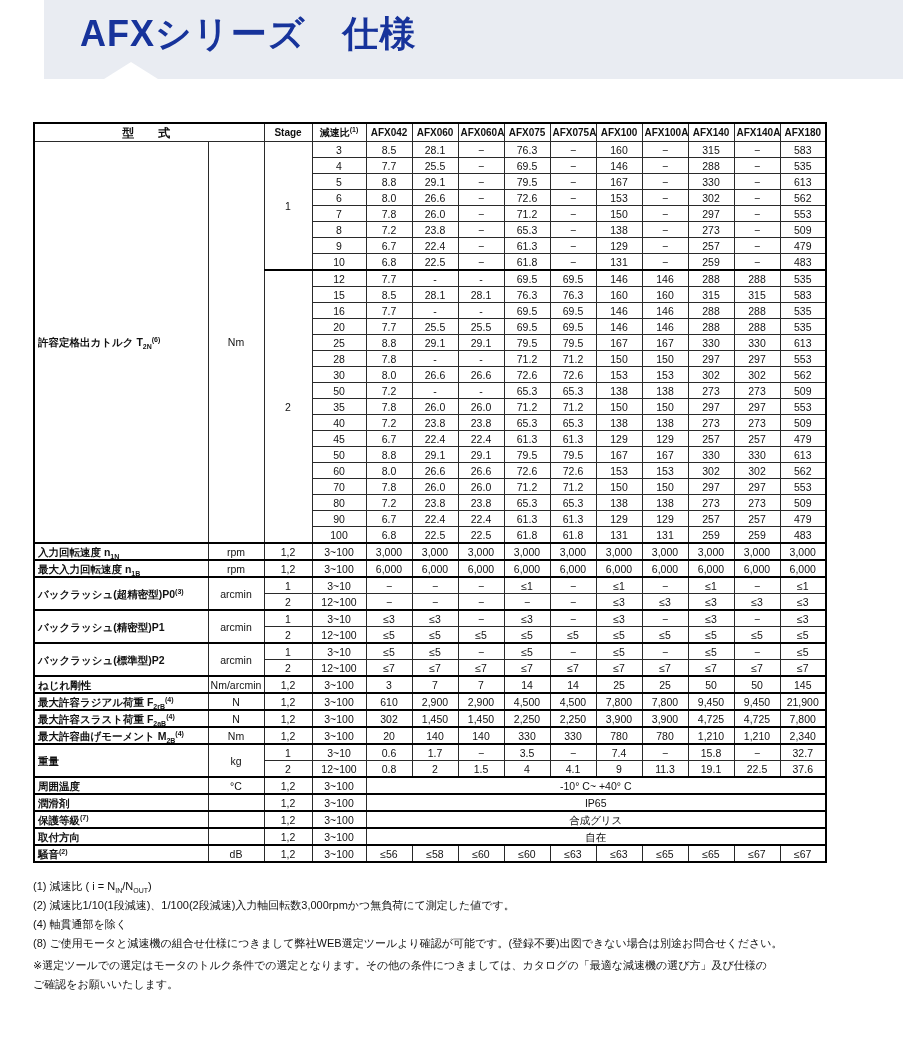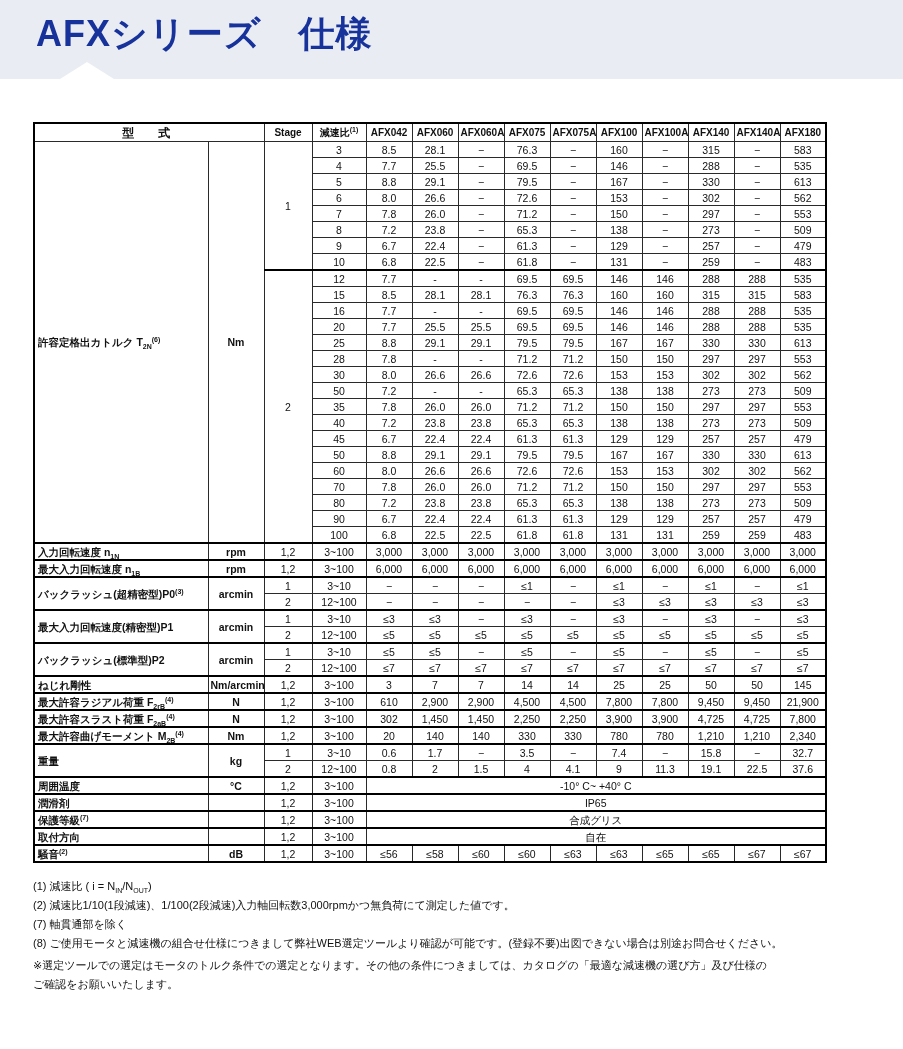--- a/index.html
+++ b/index.html
@@ -2,21 +2,21 @@
 <html style="--title-color: #17339b; --band-bg: #e9ecf2;"><head>
 <meta charset="utf-8">
 <style>
   :root{ --title-color:#17339b; --band-bg:#e9ecf2; }
   html,body{margin:0;padding:0;}
   body{
     width:903px;height:1049px;background:#ffffff;
     font-family:"Liberation Sans","DejaVu Sans",sans-serif;color:#111;
     position:relative;overflow:hidden;
   }
-  .titlebar{position:relative;height:79px;background:var(--band-bg);}
+  .titlebar{position:relative;height:79px;background:var(--band-bg);margin-left:44px;}
   .titlebar h1{
     margin:0;padding:14px 0 0 36px;font-size:36px;font-weight:bold;
     color:var(--title-color);letter-spacing:1px;line-height:1.1;
   }
   .notch{
     position:absolute;bottom:0;left:60px;width:0;height:0;
     border-left:27px solid transparent;border-right:27px solid transparent;
     border-bottom:17px solid #ffffff;
   }
   .tablewrap{margin:43px 16px 0 33px;}
@@ -25,21 +25,21 @@
     font-size:10.5px;border:2px solid #000;
   }
   th,td{
     border:1px solid #2a2a2a;height:15px;line-height:12px;
     padding:0 2px;text-align:center;vertical-align:middle;
     white-space:nowrap;overflow:hidden;
   }
   th{font-weight:bold;height:17px;font-size:10px;}
   th.model-h{font-size:12px;letter-spacing:6px;}
   td.lbl{text-align:left;font-weight:bold;padding-left:3px;font-size:10.5px;}
-  td.unit{font-weight:bold;}
+  td.unit{font-weight:normal;}
   tr.grp td{border-top:2px solid #000;}
   sub,sup{font-size:7px;line-height:0;}
   .notes{margin:14px 0 0 33px;font-size:11px;line-height:19px;color:#111;}
   .note{white-space:pre-line;}
   .note:last-child{margin-top:3px;}
 </style>
 </head>
 <body>
 
 <div class="titlebar">
@@ -466,21 +466,21 @@
           <td>−</td>
           <td>−</td>
           <td>−</td>
           <td>≤3</td>
           <td>≤3</td>
           <td>≤3</td>
           <td>≤3</td>
           <td>≤3</td>
         </tr>
         <tr class="grp">
-          <td class="lbl" rowspan="2">最大入力回転速度(精密型)P1</td>
+          <td class="lbl" rowspan="2">バックラッシュ(精密型)P1</td>
           <td class="unit" rowspan="2">arcmin</td>
           <td>1</td>
           <td>3~10</td>
           <td>≤3</td>
           <td>≤3</td>
           <td>−</td>
           <td>≤3</td>
           <td>−</td>
           <td>≤3</td>
           <td>−</td>
@@ -670,17 +670,17 @@
           <td>≤67</td>
           <td>≤67</td>
         </tr>
       </tbody>
   </table>
 </div>
 
 <div class="notes">
     <div class="note">(1) 減速比 ( i = N<sub>IN</sub>/N<sub>OUT</sub>)</div>
     <div class="note">(2) 減速比1/10(1段減速)、1/100(2段減速)入力軸回転数3,000rpmかつ無負荷にて測定した値です。</div>
-    <div class="note">(7) 軸貫通部を除く</div>
+    <div class="note">(4) 軸貫通部を除く</div>
     <div class="note">(8) ご使用モータと減速機の組合せ仕様につきまして弊社WEB選定ツールより確認が可能です。(登録不要)出図できない場合は別途お問合せください。</div>
     <div class="note">※選定ツールでの選定はモータのトルク条件での選定となります。その他の条件につきましては、カタログの「最適な減速機の選び方」及び仕様の
 ご確認をお願いいたします。</div>
   </div>
 
 </body></html>

